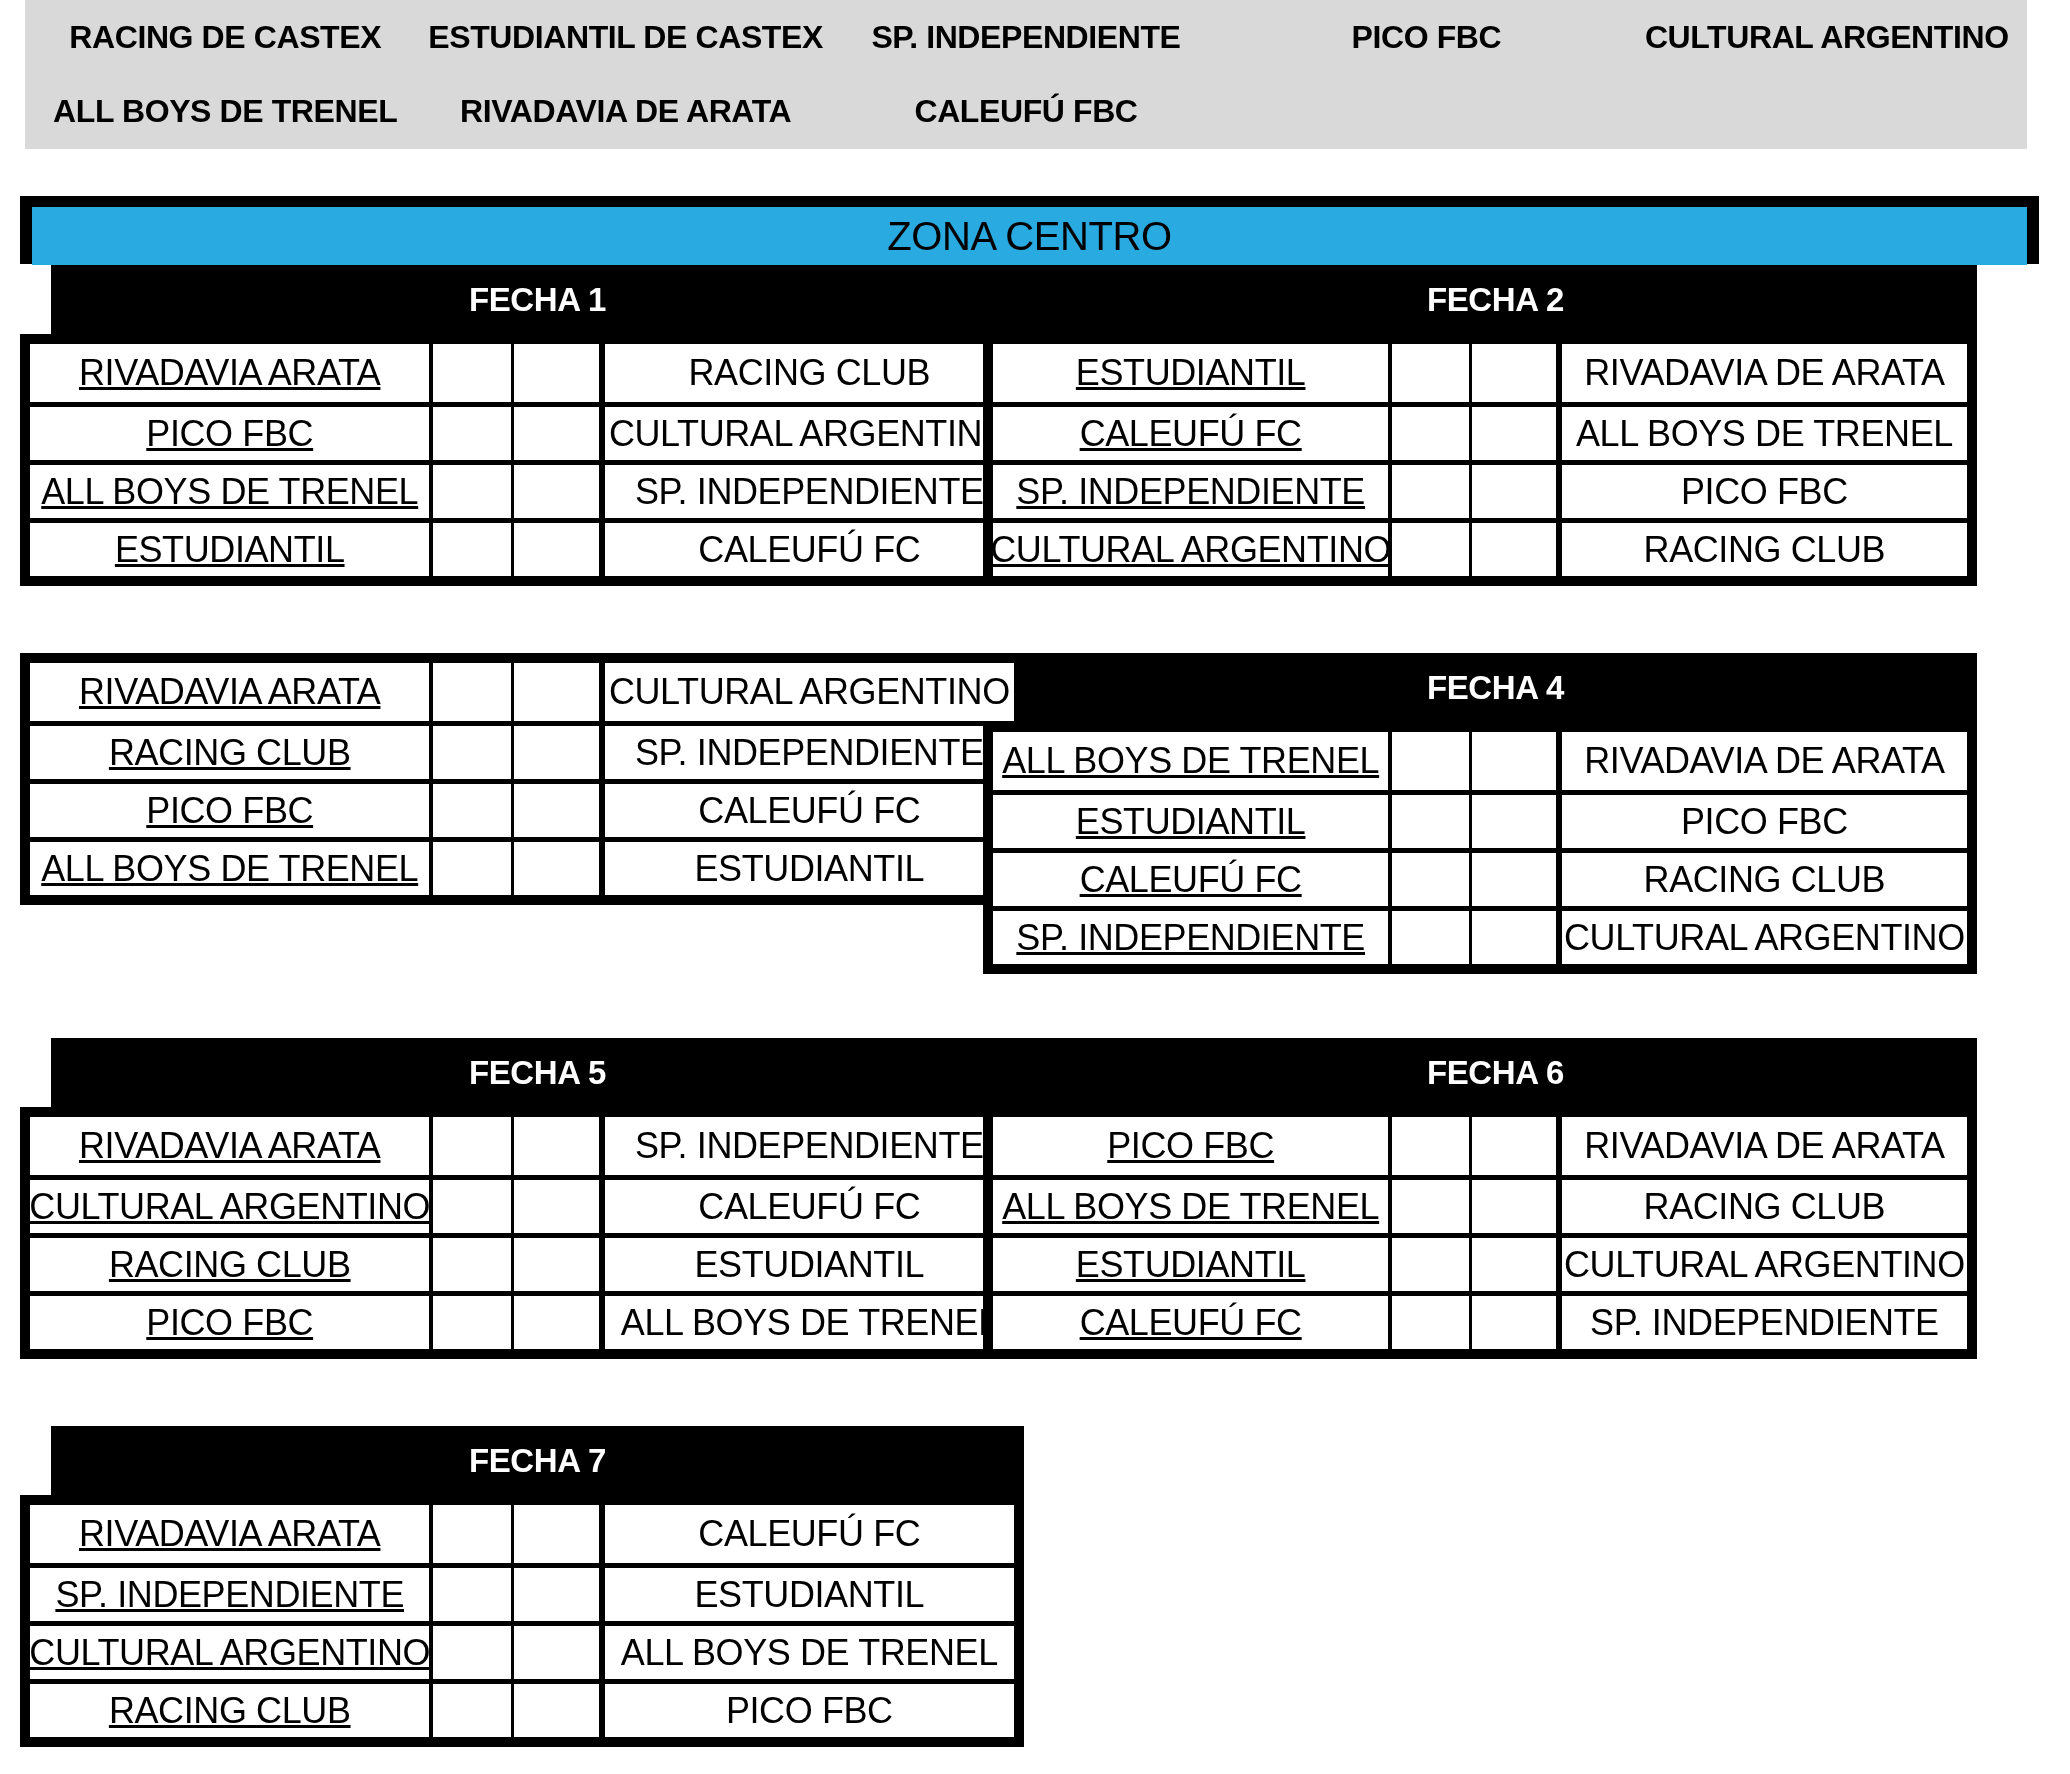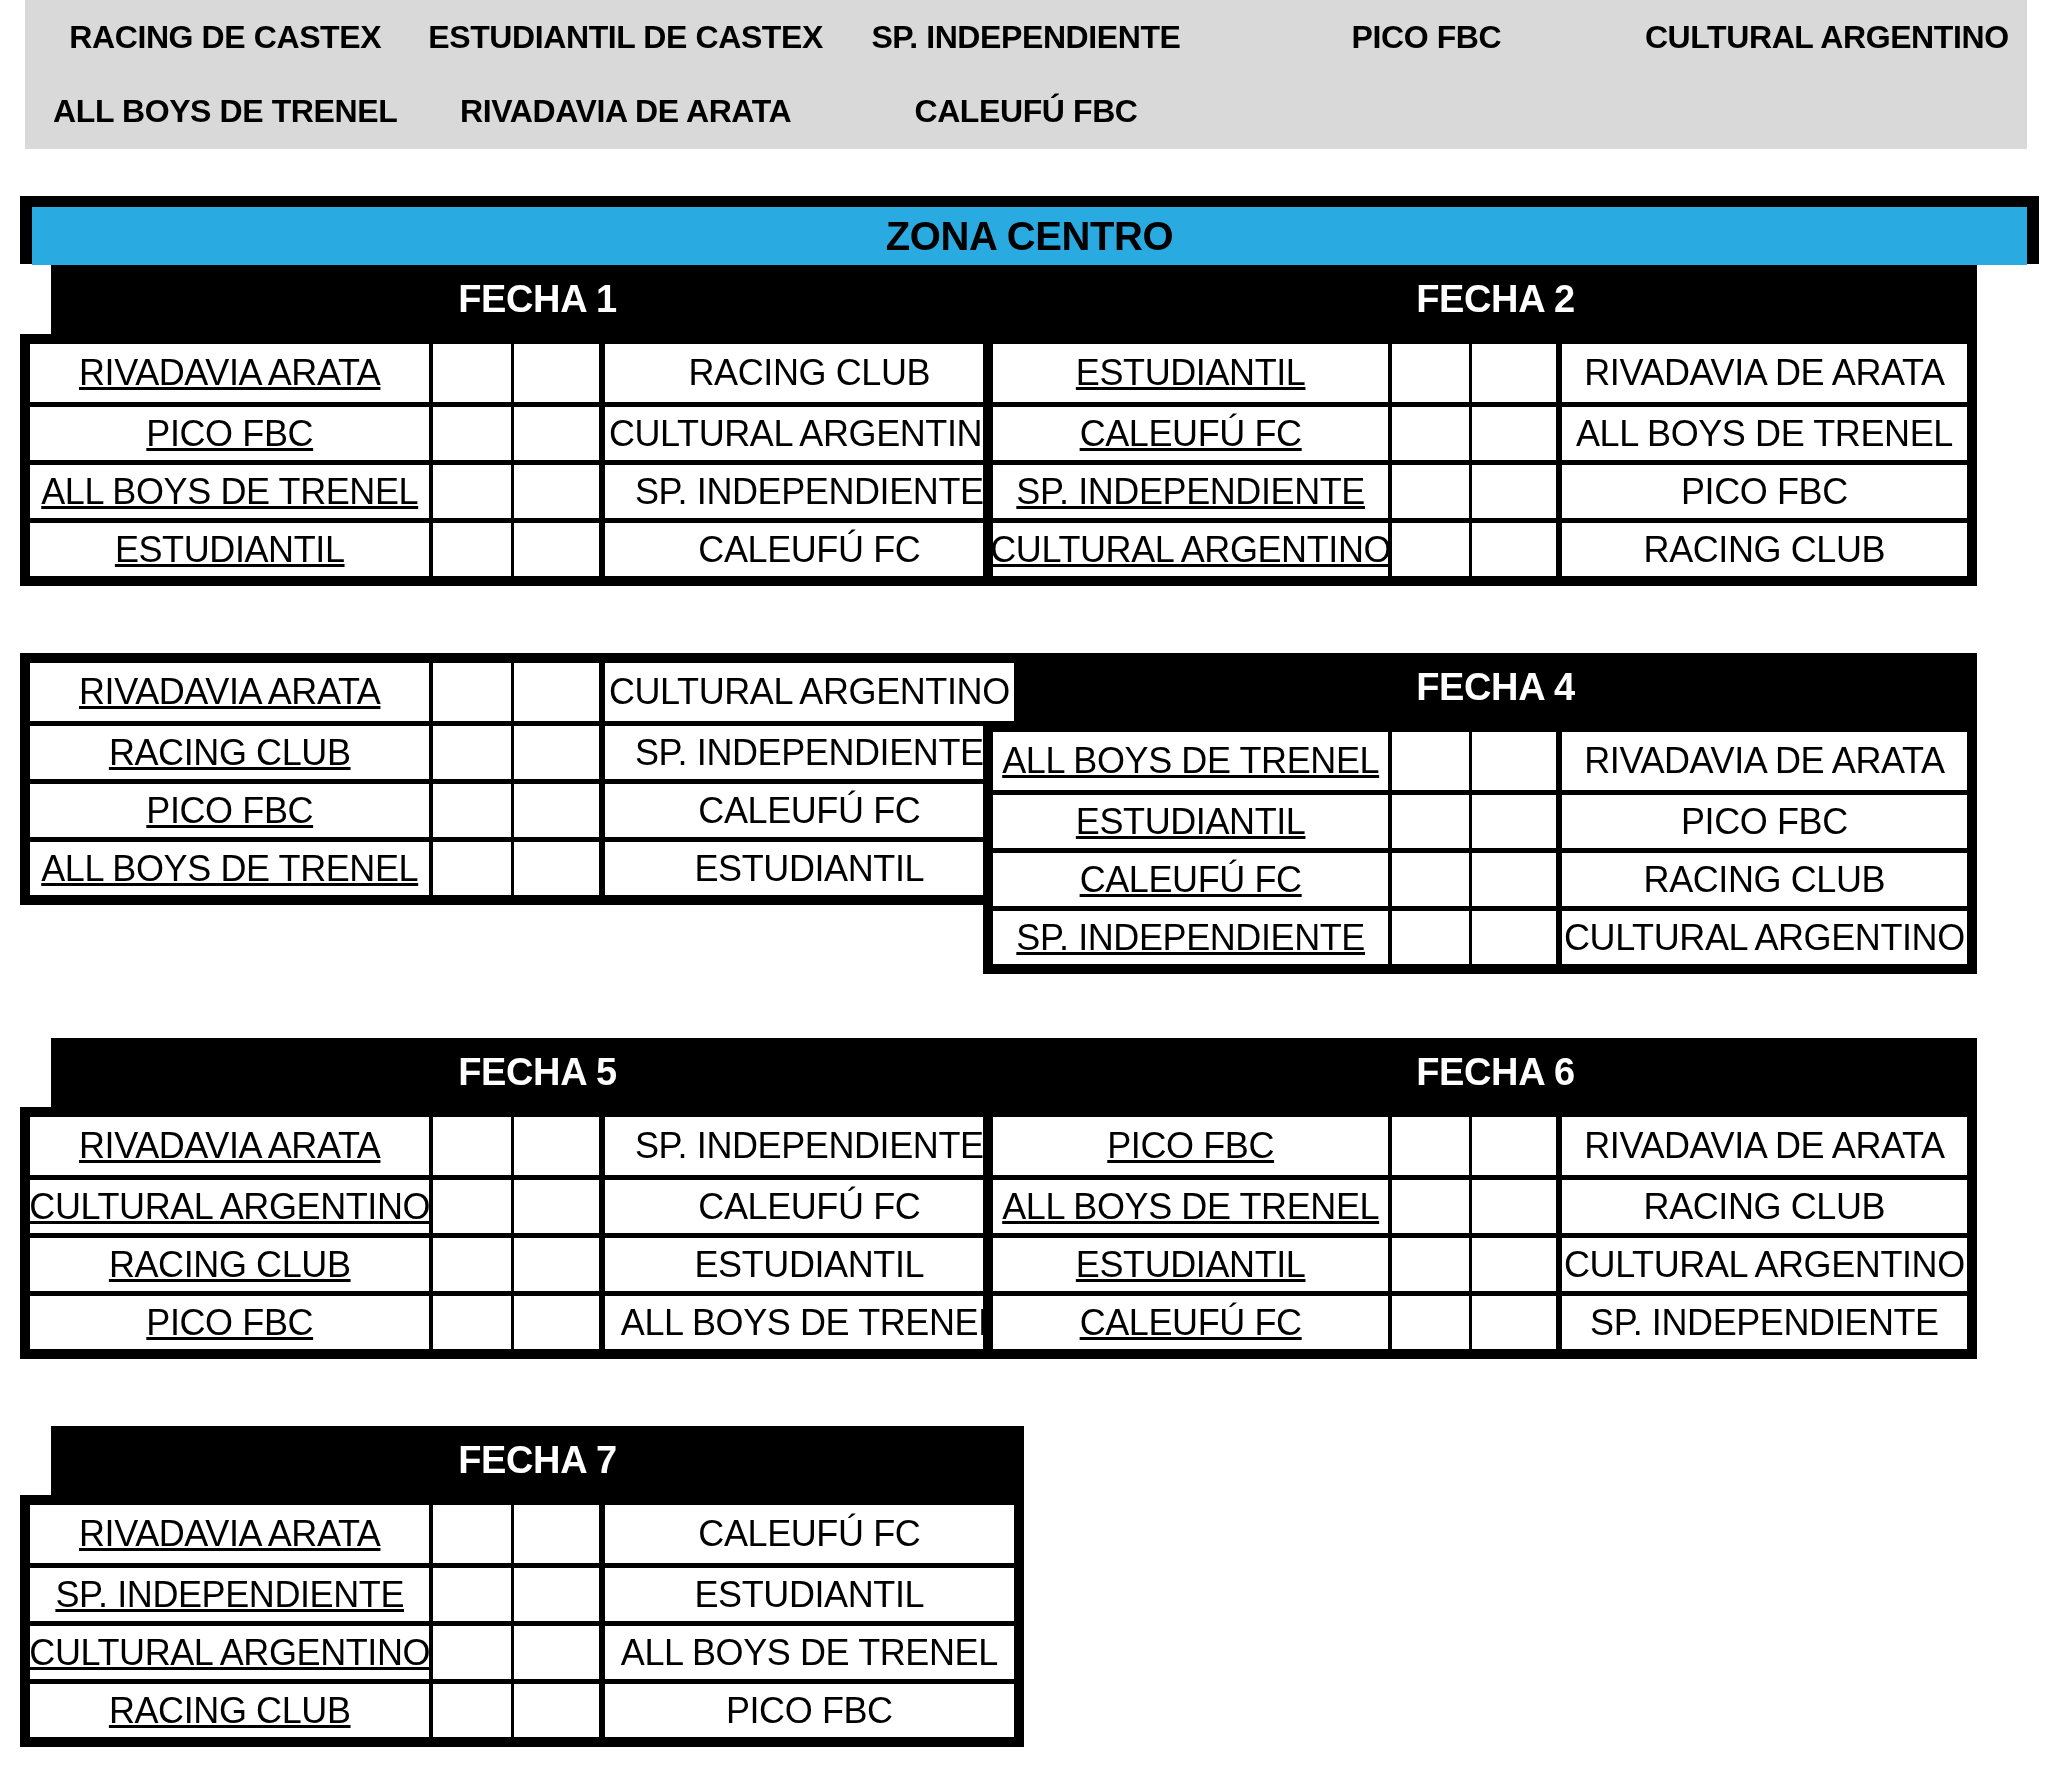--- a/index.html
+++ b/index.html
@@ -26,30 +26,30 @@
 
   
   .zone-frame{
     position:absolute;left:20px;top:196px;width:2019px;height:68px;
     background:var(--ink);padding:11px 11.7px 0 11.7px;
   }
   .zone-bar{
     width:100%;height:58px;background:var(--accent-cyan);
     display:flex;align-items:center;justify-content:center;
   }
-  .zone-title{font-weight:bold;font-size:40px;letter-spacing:-0.4px;}
+  .zone-title{font-weight:normal;font-size:40px;letter-spacing:-0.4px;}
 
   
   .fixture{position:absolute;}
   .fixture.col-left{left:20px;width:1004px;}
   .fixture.col-right{left:983px;width:994px;}
   .fecha-bar{
     height:69px;background:var(--ink);color:var(--header-text);
     display:flex;align-items:center;justify-content:center;
-    font-weight:bold;font-size:38px;letter-spacing:-0.4px;margin-left:31px;
+    font-weight:bold;font-size:33px;letter-spacing:-0.4px;margin-left:31px;
   }
   .grid{border:10px solid var(--ink);background:#fff;}
   .m-row{
     display:grid;grid-template-columns:41% 8.2% 9.2% auto;
     height:58px;
   }
   .m-row + .m-row{border-top:5px solid var(--ink);}
   .cell{display:flex;align-items:center;justify-content:center;overflow:hidden;}
   .c-home{border-right:4.2px solid var(--ink);text-decoration:underline;}
   .c-s1{border-right:3.3px solid var(--ink);}

